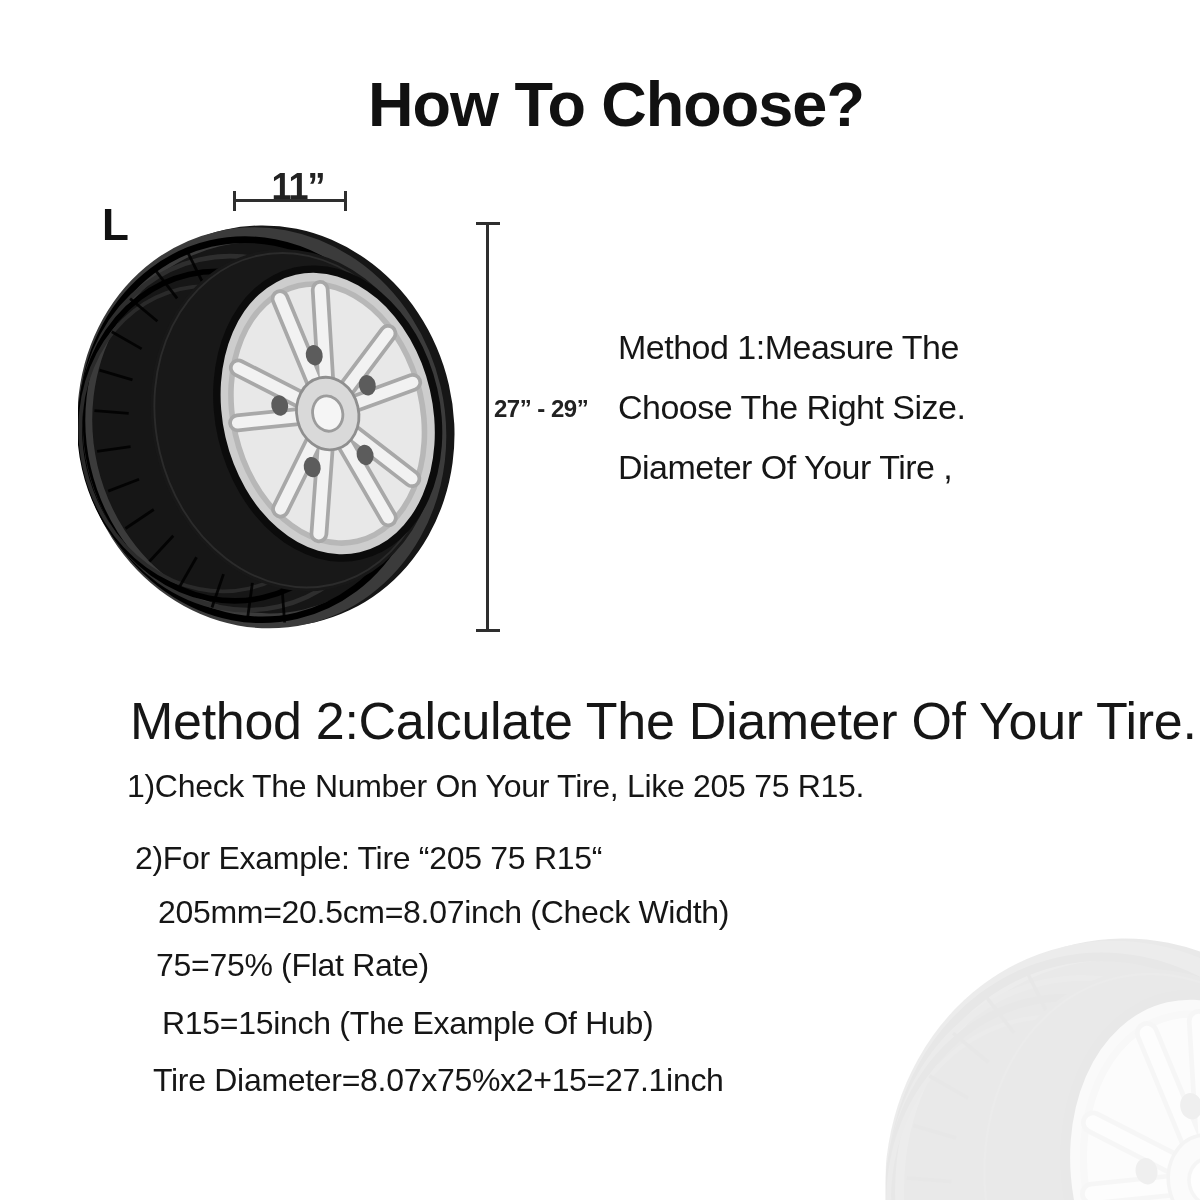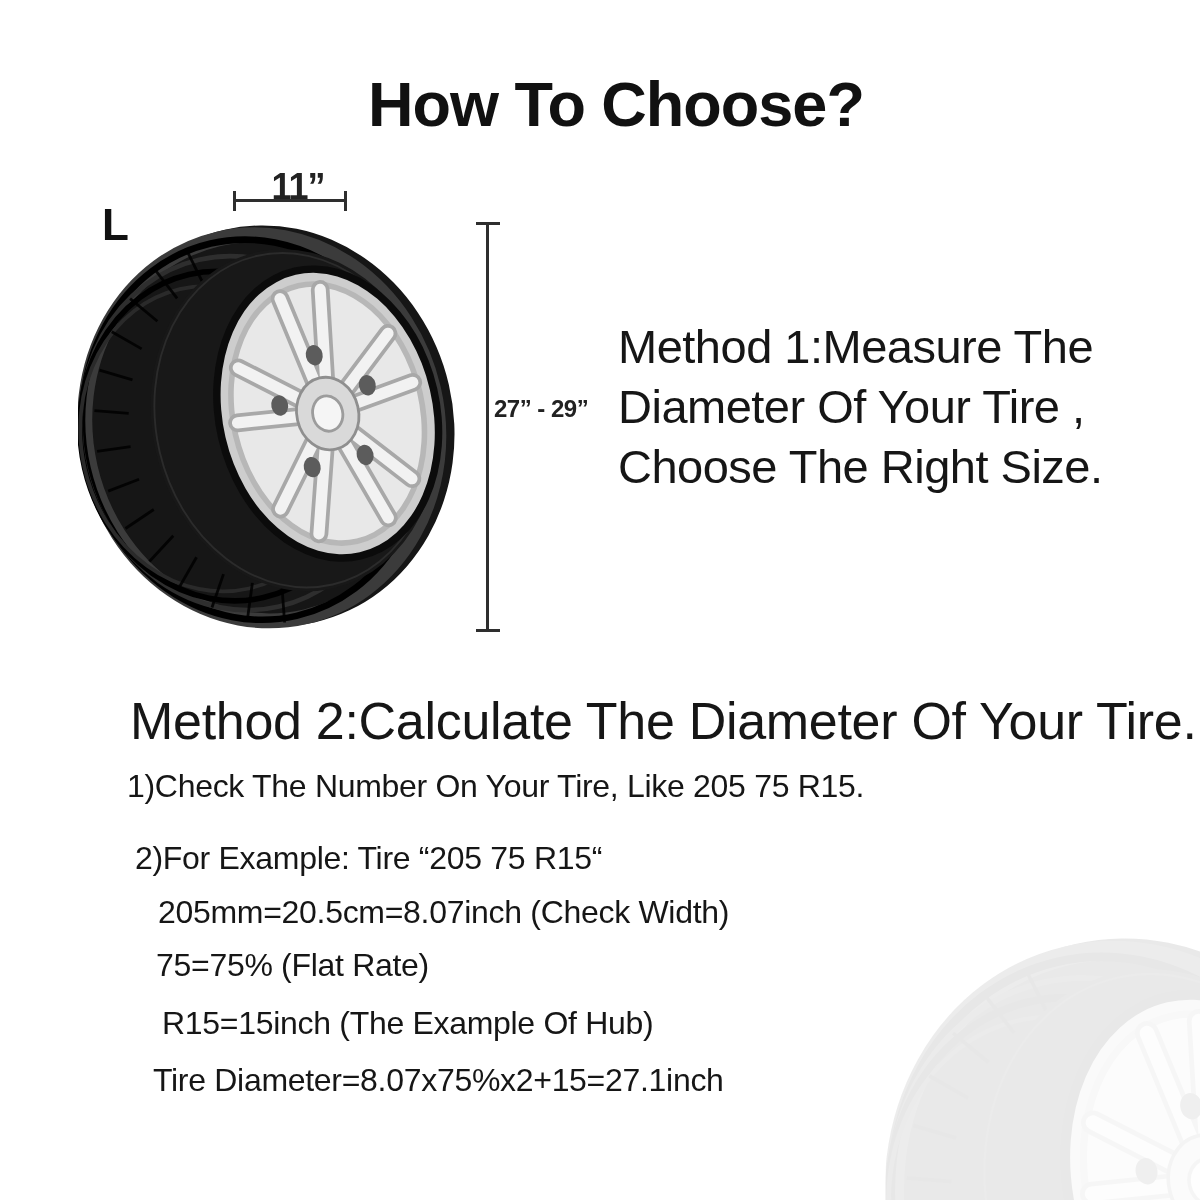--- a/index.html
+++ b/index.html
@@ -28,21 +28,21 @@
   .h-measure .vbar{position:absolute;left:10px;top:0;width:3px;height:410px;background:#2e2e2e;}
   .h-measure .cap-t{position:absolute;left:0;top:0;width:24px;height:3px;background:#2e2e2e;}
   .h-measure .cap-b{position:absolute;left:0;bottom:0;width:24px;height:3px;background:#2e2e2e;}
   .h-label{
     position:absolute;left:494px;top:395px;font-size:24px;font-weight:700;
     letter-spacing:-0.5px;white-space:nowrap;color:#222;
   }
   .tire{position:absolute;left:78px;top:212px;width:384px;height:426px;}
   .watermark{position:absolute;left:884px;top:930px;width:500px;height:533px;opacity:0.09;}
   .method1{
-    position:absolute;left:618px;top:317px;font-size:47px;line-height:60px;
+    position:absolute;left:618px;top:317px;font-size:34px;line-height:60px;
     letter-spacing:-0.5px;color:#161616;white-space:nowrap;
   }
   .method2-heading{
     position:absolute;left:130px;top:691px;margin:0;font-size:52px;font-weight:400;
     letter-spacing:-0.3px;color:#161616;white-space:nowrap;
   }
   .step{position:absolute;margin:0;font-size:32px;letter-spacing:-0.3px;color:#161616;white-space:nowrap;}
   .s1{left:127px;top:768px;}
   .s2{left:135px;top:840px;}
   .s3{left:158px;top:894px;}
@@ -152,22 +152,22 @@
 
   <div class="h-measure">
     <i class="vbar"></i>
     <i class="cap-t"></i>
     <i class="cap-b"></i>
   </div>
   <span class="h-label">27” - 29”</span>
 
   <div class="method1">
     <div>Method 1:Measure The</div>
+    <div>Choose The Right Size.</div>
     <div>Diameter Of Your Tire ,</div>
-    <div>Choose The Right Size.</div>
   </div>
 
   <h2 class="method2-heading">Method 2:Calculate The Diameter Of Your Tire.</h2>
   <p class="step s1">1)Check The Number On Your Tire, Like 205 75 R15.</p>
   <p class="step s2">2)For Example: Tire “205 75 R15“</p>
   <p class="step s3">205mm=20.5cm=8.07inch (Check Width)</p>
   <p class="step s4">75=75% (Flat Rate)</p>
   <p class="step s5">R15=15inch (The Example Of Hub)</p>
   <p class="step s6">Tire Diameter=8.07x75%x2+15=27.1inch</p>
 

